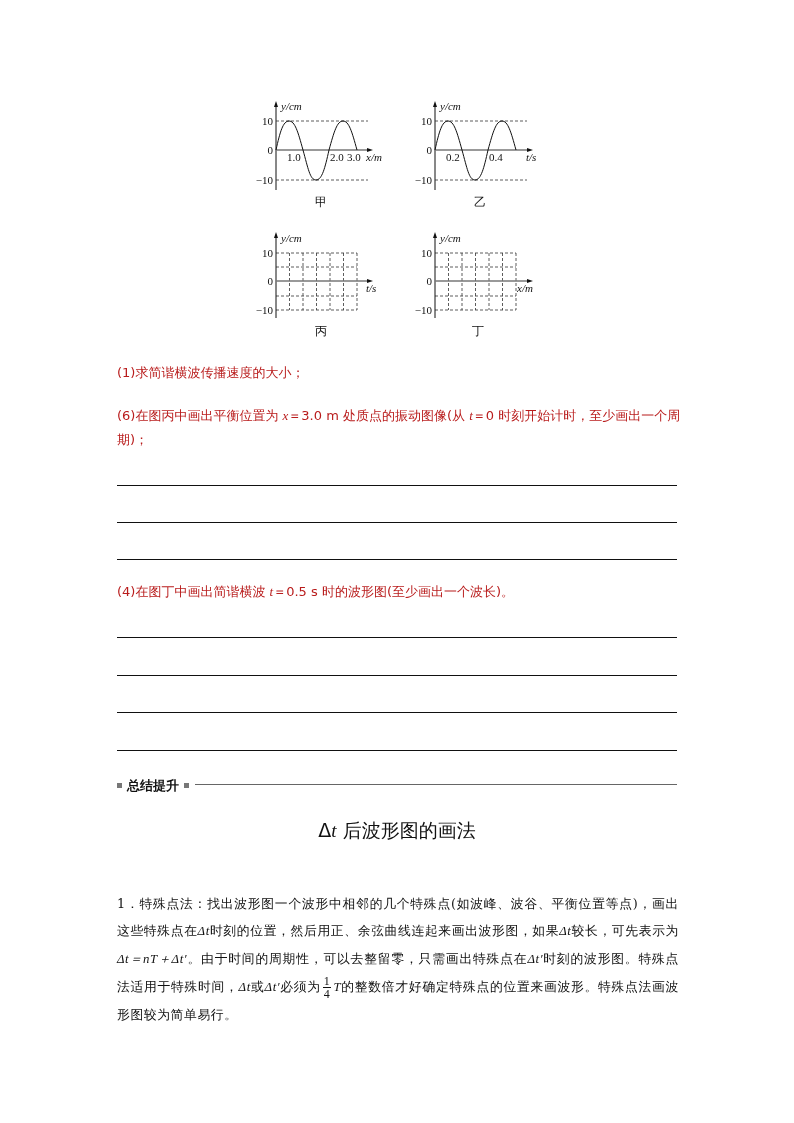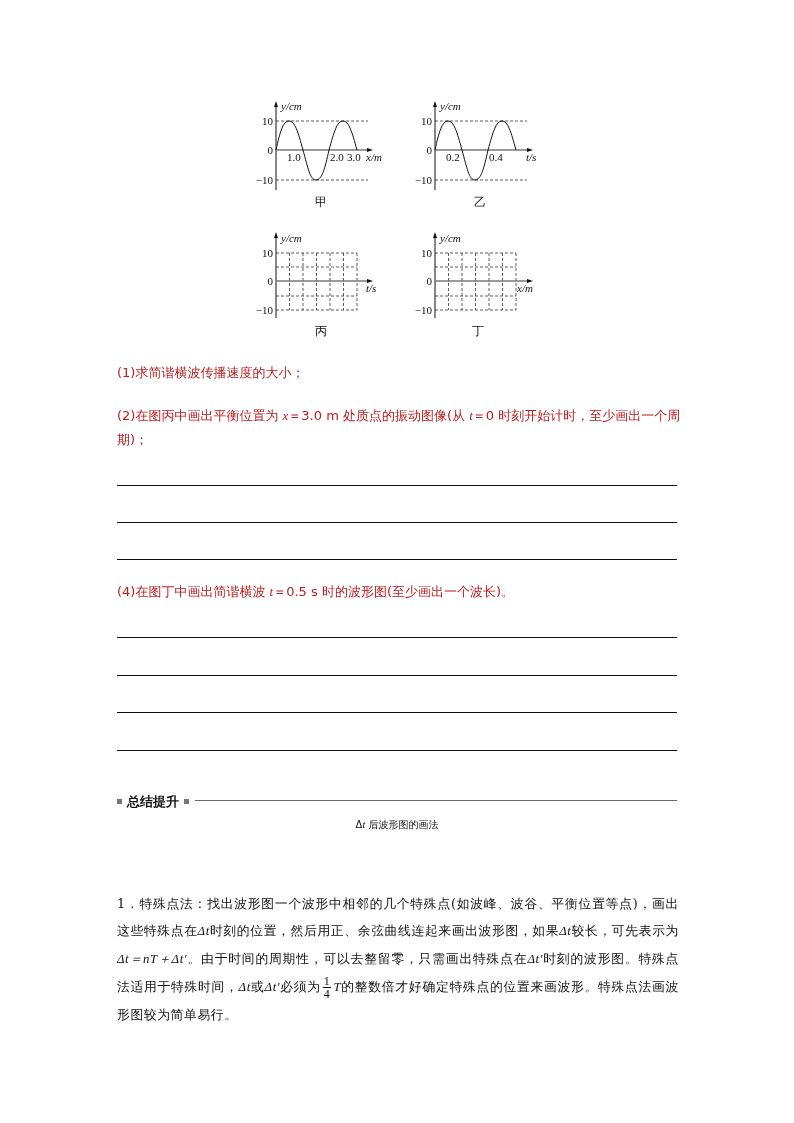--- a/index.html
+++ b/index.html
@@ -4,25 +4,25 @@
 <style>
   html, body { margin: 0; padding: 0; background: #ffffff; }
   body { width: 794px; height: 1123px; position: relative; overflow: hidden;
          font-family: "DejaVu Serif", "Liberation Serif", serif; color: #111; }
   .abs { position: absolute; }
   svg text { font-family: "Liberation Serif", "DejaVu Serif", serif; fill: #111; }
   .fig-label { font-size: 12px; text-align: center; width: 40px; }
   .q { font-family: "DejaVu Sans", "Liberation Sans", sans-serif; font-size: 13px; line-height: 24px; left: 117px; width: 565px; color: #b91c1c; }
   .q i { font-family: "Liberation Serif", serif; font-style: italic; }
   .ans-line { position: absolute; left: 117px; width: 560px; height: 0; border-top: 1.3px solid #111; }
-  .sum-head { left: 117px; top: 775px; width: 560px; height: 20px; margin-top: 16px; }
+  .sum-head { left: 117px; top: 775px; width: 560px; height: 20px; }
   .sum-head .sq { display: inline-block; width: 5px; height: 5px; background: #777; vertical-align: middle; }
   .sum-head .title { font-family: "DejaVu Sans", sans-serif; font-weight: bold; font-size: 13px; margin: 0 5px; vertical-align: middle; }
   .sum-head .rule { position: absolute; left: 78px; right: 0; top: 9px; border-top: 1px solid #666; }
-  .center-title { left: 0; width: 794px; top: 818px; text-align: center; font-family: "DejaVu Sans", sans-serif; font-size: 10px; }
+  .center-title { left: 0; width: 794px; top: 818px; text-align: center; font-family: "DejaVu Sans", sans-serif; font-size: 19px; }
   .center-title i { font-family: "Liberation Serif", serif; }
   .para { left: 117px; width: 562px; font-family: "DejaVu Serif", "Liberation Serif", serif; font-size: 12.8px; line-height: 27px; text-align: justify; top: 855px; letter-spacing: 0.6px; margin-top: 35px; }
   .para i { font-family: "Liberation Serif", serif; font-style: italic; }
   .frac { display: inline-block; vertical-align: middle; text-align: center; font-family: "Liberation Serif", serif; font-size: 12px; line-height: 12px; margin: 0 2px; }
   .frac .n { display: block; border-bottom: 1px solid #111; padding: 0 1px; }
   .frac .d { display: block; }
 </style>
 </head>
 <body>
 
@@ -109,21 +109,21 @@
   <text x="432" y="257" font-size="11" text-anchor="end">10</text>
   <text x="432" y="285" font-size="11" text-anchor="end">0</text>
   <text x="432" y="314" font-size="11" text-anchor="end">−10</text>
   <text x="517" y="292" font-size="11" font-style="italic">x/m</text>
 </svg>
 <div class="abs fig-label" style="left:458px;top:323px">丁</div>
 
 <div class="abs q" style="top:361px">(1)求简谐横波传播速度的大小；</div>
 
 <div class="abs q" style="top:404px">
-  <span>(2)在图丙中画出平衡位置为 </span><i>x</i><span>＝3.0 m 处质点的振动图像(从 </span><i>t</i><span>＝0 时刻开始计时，至少画出一个周期)；</span>
+  <span>(6)在图丙中画出平衡位置为 </span><i>x</i><span>＝3.0 m 处质点的振动图像(从 </span><i>t</i><span>＝0 时刻开始计时，至少画出一个周期)；</span>
 </div>
 
 <div class="ans-line" style="top:485px"></div>
 <div class="ans-line" style="top:522px"></div>
 <div class="ans-line" style="top:559px"></div>
 
 <div class="abs q" style="top:580px">
   <span>(4)在图丁中画出简谐横波 </span><i>t</i><span>＝0.5 s 时的波形图(至少画出一个波长)。</span>
 </div>
 

